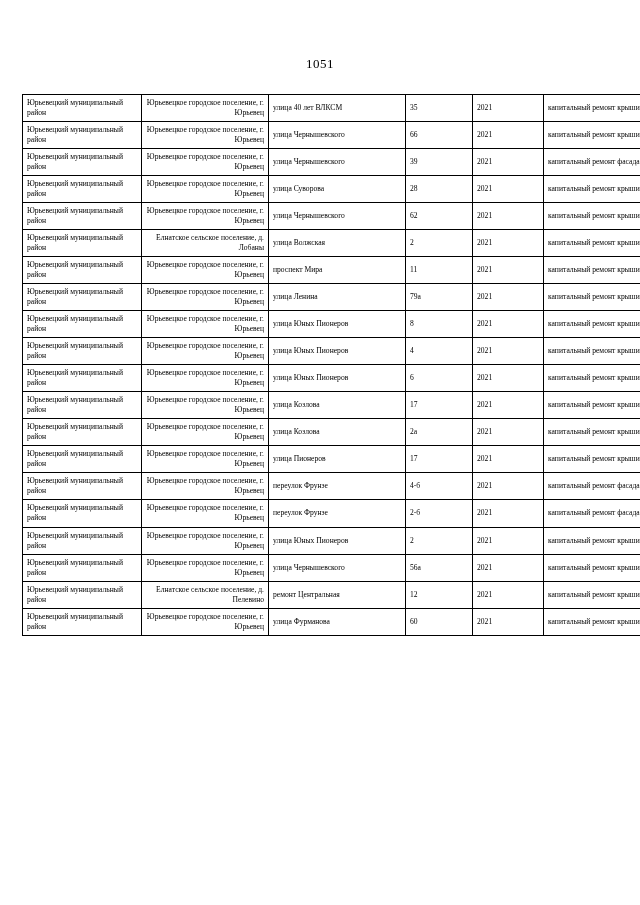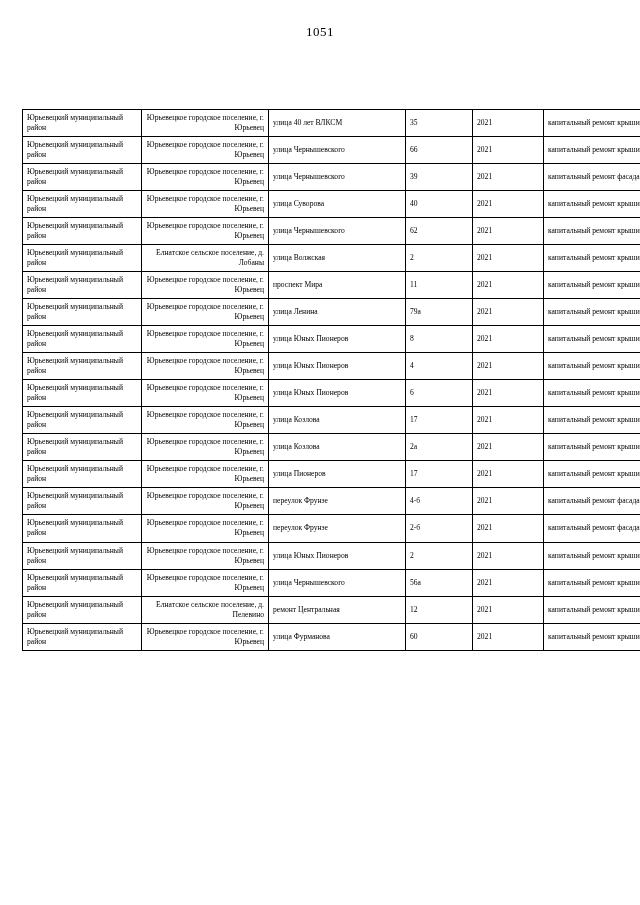--- a/index.html
+++ b/index.html
@@ -16,27 +16,26 @@
   .page {
     position: relative;
     width: 640px;
     height: 905px;
     box-sizing: border-box;
   }
   .page-number {
     text-align: center;
     font-size: 13px;
     font-family: "Liberation Serif", serif;
-    padding-top: 24px;
+    padding-top: 56px;
     padding-bottom: 14px;
     letter-spacing: 0.5px;
   }
   .table-wrap {
     padding: 8px 22px;
-    margin-top: 47px;
   }
   table.doc-table {
     border-collapse: collapse;
     width: 596px;
     table-layout: fixed;
   }
   table.doc-table td {
     border: 1px solid #000000;
     font-size: 7.6px;
     line-height: 1.32;
@@ -102,21 +101,21 @@
             <td class="c-settlement">Юрьевецкое городское поселение, г. Юрьевец</td>
             <td class="c-street">улица Чернышевского</td>
             <td class="c-house">39</td>
             <td class="c-year">2021</td>
             <td class="c-work">капитальный ремонт фасада</td>
           </tr>
           <tr>
             <td class="c-district">Юрьевецкий муниципальный район</td>
             <td class="c-settlement">Юрьевецкое городское поселение, г. Юрьевец</td>
             <td class="c-street">улица Суворова</td>
-            <td class="c-house">40</td>
+            <td class="c-house">28</td>
             <td class="c-year">2021</td>
             <td class="c-work">капитальный ремонт крыши</td>
           </tr>
           <tr>
             <td class="c-district">Юрьевецкий муниципальный район</td>
             <td class="c-settlement">Юрьевецкое городское поселение, г. Юрьевец</td>
             <td class="c-street">улица Чернышевского</td>
             <td class="c-house">62</td>
             <td class="c-year">2021</td>
             <td class="c-work">капитальный ремонт крыши</td>

